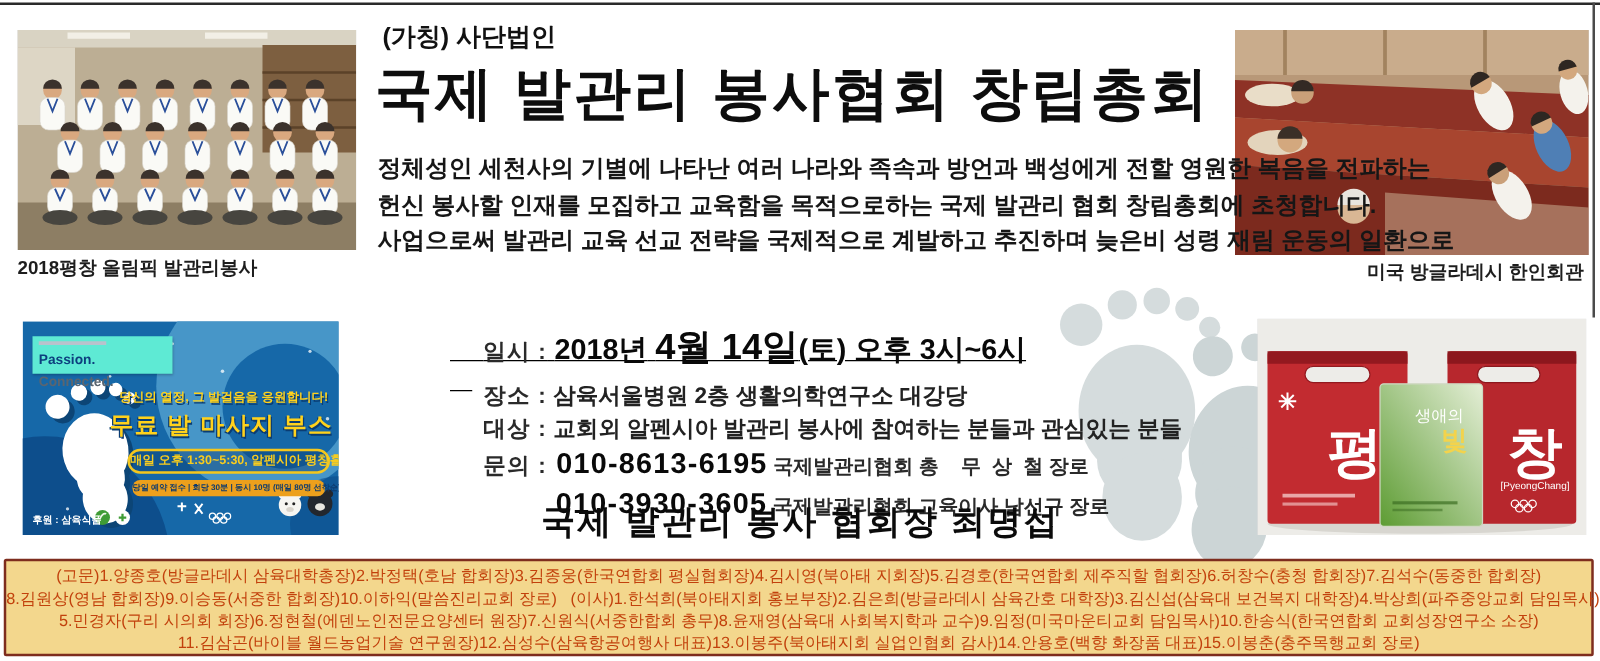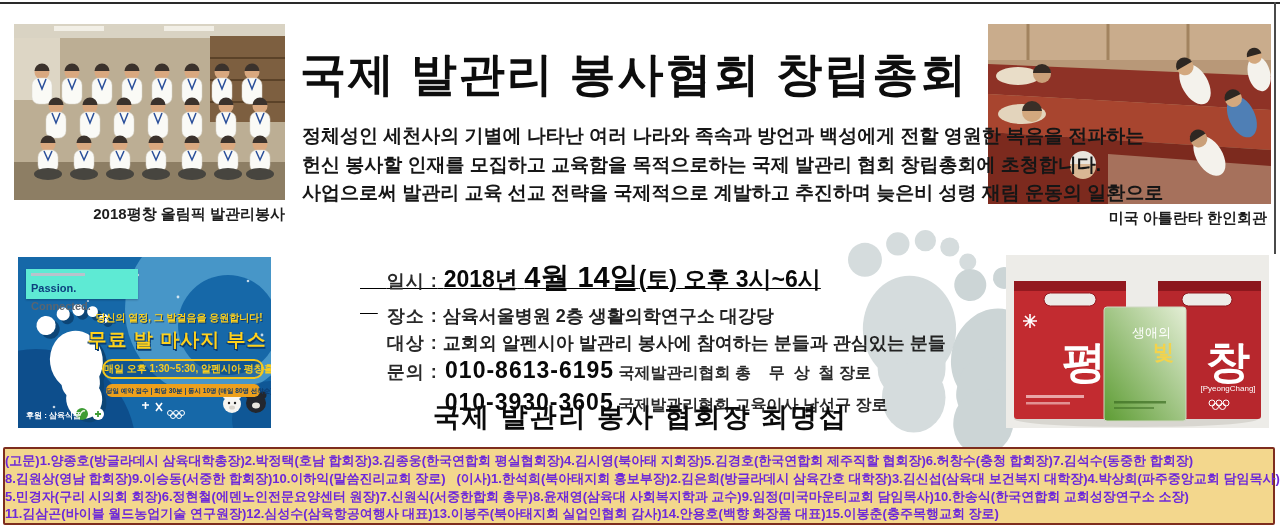--- a/index.html
+++ b/index.html
@@ -11,21 +11,21 @@
   .scan-right { position:absolute; left:1274px; top:2px; width:2px; height:252px; background:#4a4a4a; }
 
   .watermark { position:absolute; left:0; top:0; z-index:0; }
 
   .photo { position:absolute; z-index:2; overflow:hidden; background:#ddd; }
   .photo svg { display:block; }
   .photo-left  { left:14px;  top:24px;  width:271px; height:176px; }
   .photo-right { left:988px; top:24px;  width:283px; height:180px; }
   .photo-bags  { left:1006px;top:255px; width:263px; height:173px; }
 
-  .caption-left  { position:absolute; z-index:2; left:14px; top:205px; width:271px; text-align:right;
+  .caption-left  { position:absolute; z-index:2; left:14px; top:205px; width:271px; text-align:left;
                    font-size:15px; font-weight:600; color:#1d1d1d; }
   .caption-right { position:absolute; z-index:2; left:995px; top:207px; width:272px; text-align:right;
                    font-size:15px; font-weight:600; color:#1d1d1d; line-height:21px; }
 
   .org-type { position:absolute; z-index:2; left:306px; top:16px; font-size:20px; font-weight:800; color:#111; }
   .title    { position:absolute; z-index:2; left:300px; top:44px; font-size:46px; font-weight:800;
               letter-spacing:2px; color:#0d0d0d; white-space:nowrap; }
   .intro    { position:absolute; z-index:2; left:302px; top:122px; width:700px; font-size:19px;
               font-weight:600; color:#161616; line-height:28.5px; }
   .intro div { white-space:nowrap; }
@@ -63,22 +63,22 @@
   .schedbar{ position:absolute; left:84px; top:102px; width:162px; height:20px; border:2px solid #f5c71d;
              border-radius:10px; background:rgba(11,62,116,.45); color:#f8cc1e; font-size:10px;
              font-weight:700; line-height:16px; text-align:center; white-space:nowrap; }
   .notebar { position:absolute; left:88px; top:127px; width:154px; height:13px; background:#eda01c;
              border-radius:6px; color:#0d3a6e; font-size:6.5px; font-weight:700; line-height:13px;
              text-align:center; white-space:nowrap; }
   .sponsor { position:absolute; left:8px; bottom:7px; color:#fff; font-size:8px; font-weight:600; }
 
   .footer { position:absolute; z-index:3; left:3px; top:447px; width:1272px; height:78px;
             background:#f3d78d; border:2px solid #7e2d1e; border-radius:2px; padding-top:3px; }
-  .footer-line { white-space:pre; text-align:left; font-size:13px; font-weight:700;
-                 color:#6d28d9; line-height:17.8px; }
+  .footer-line { white-space:pre; text-align:center; font-size:13px; font-weight:400;
+                 color:#c2410c; line-height:17.8px; }
 </style>
 </head>
 <body>
 
 <div class="page">
 
   <div class="scan-top"></div>
   <div class="scan-right"></div>
 
   <svg class="watermark" width="1280" height="529" viewBox="0 0 1280 529">
@@ -182,23 +182,24 @@
         <path d="M-8.5,-7 a8.5,8.5 0 0 1 17,0 z" fill="#2e2722"></path>
       </g>
       <g transform="translate(268,38) rotate(-15)">
         <ellipse cx="0" cy="12" rx="11" ry="18" fill="#f4f2ec"></ellipse>
           <circle cx="0" cy="-6" r="7.5" fill="#d3a87e"></circle>
         <path d="M-7.5,-7 a7.5,7.5 0 0 1 15,0 z" fill="#2e2722"></path>
       </g>
     </svg>
   </div>
   <div class="caption-right">
-    <div>미국 아틀란타 한인회관</div>
-  </div>
-
+    <div>미국 방글라데시 한인회관</div>
+  </div>
+
+  <div class="org-type">(가칭) 사단법인</div>
   <h1 class="title">국제 발관리 봉사협회 창립총회</h1>
   <div class="intro">
     <div>정체성인 세천사의 기별에 나타난 여러 나라와 족속과 방언과 백성에게 전할 영원한 복음을 전파하는</div>
     <div>헌신 봉사할 인재를 모집하고 교육함을 목적으로하는 국제 발관리 협회 창립총회에 초청합니다.</div>
     <div>사업으로써 발관리 교육 선교 전략을 국제적으로 계발하고 추진하며 늦은비 성령 재림 운동의 일환으로</div>
   </div>
 
   <div class="poster">
     <svg width="253" height="171" viewBox="0 0 253 171">
       <defs>

